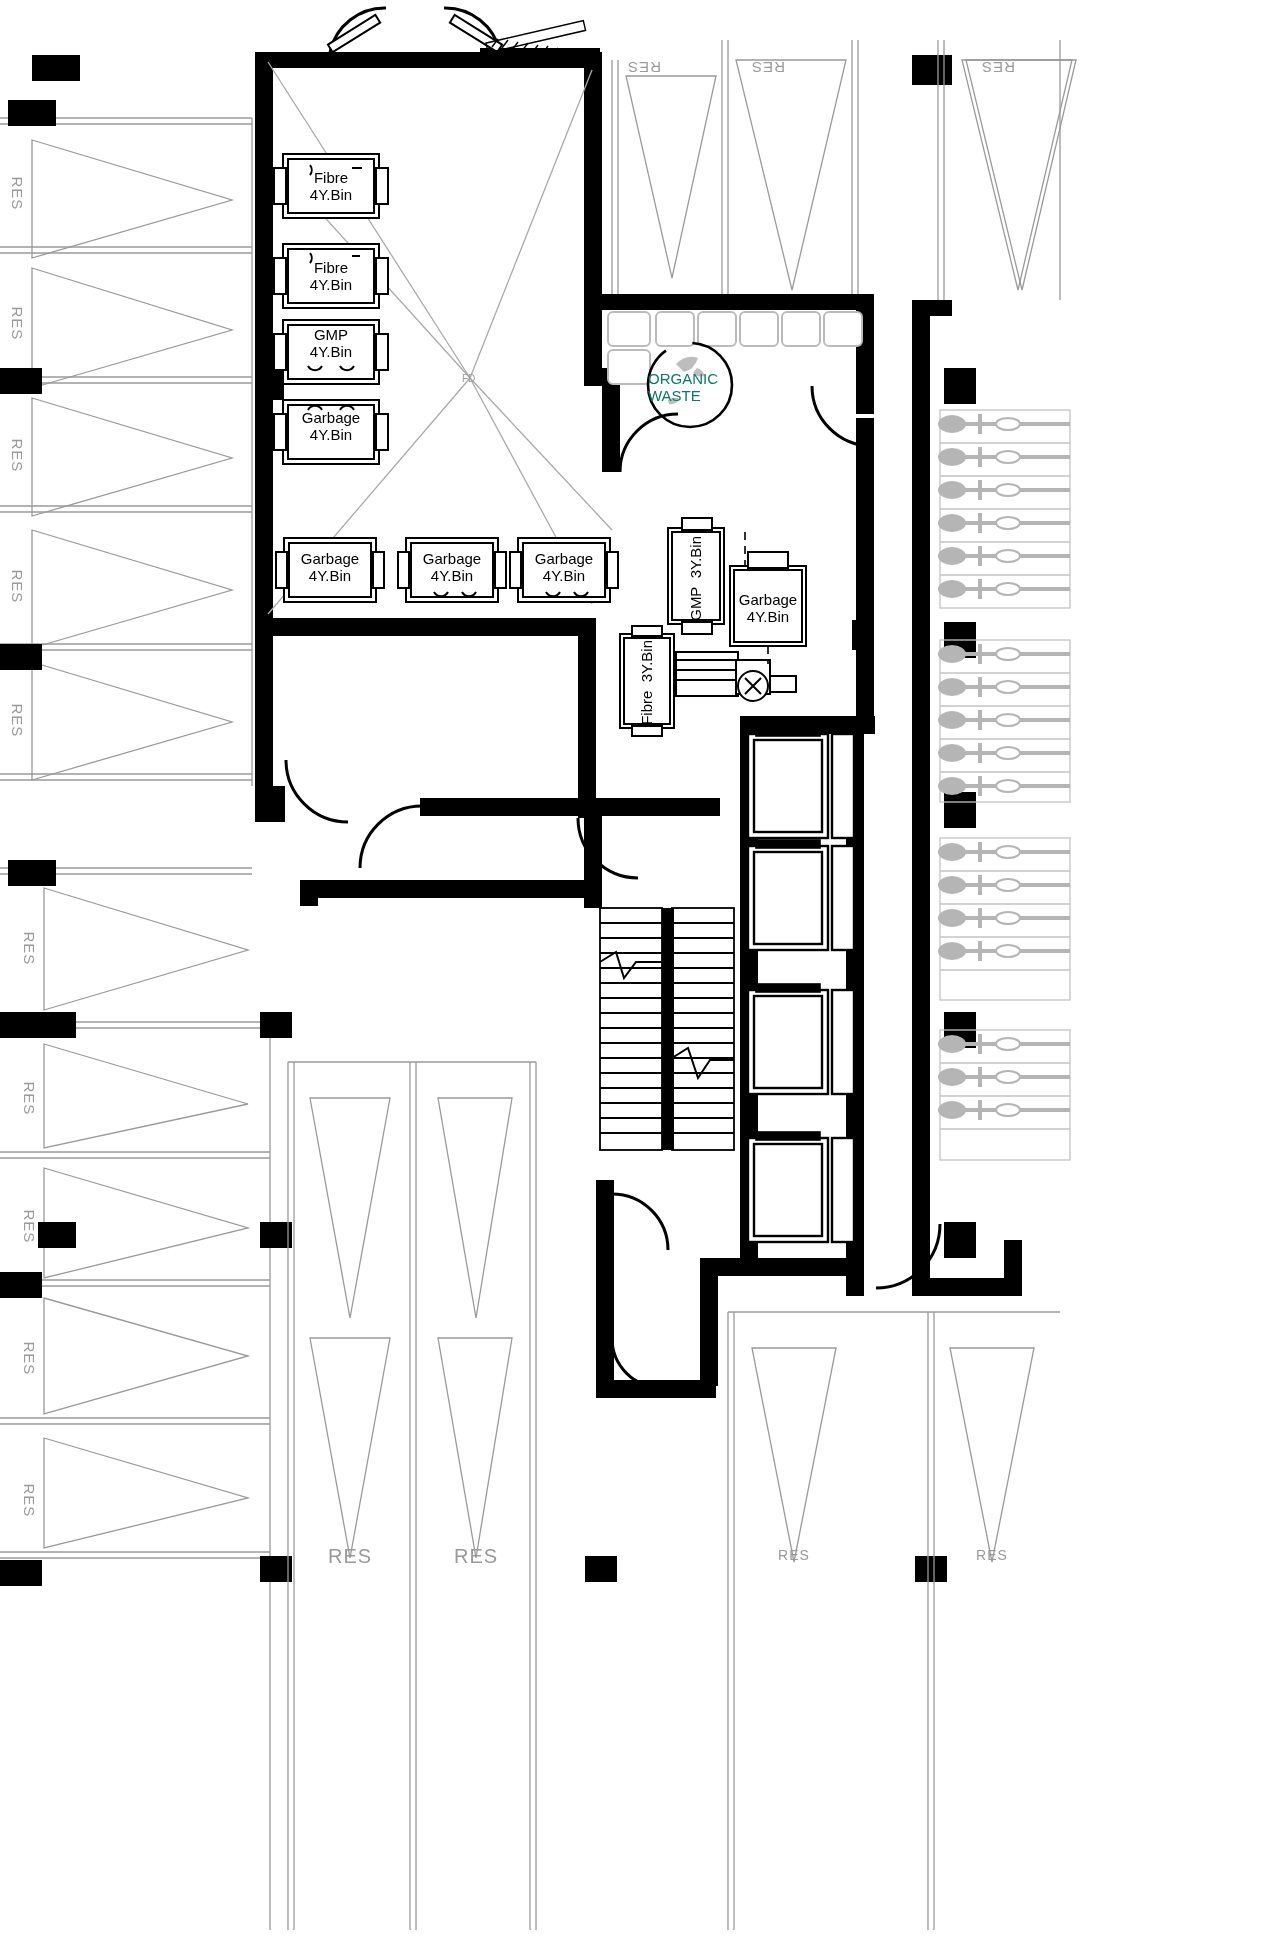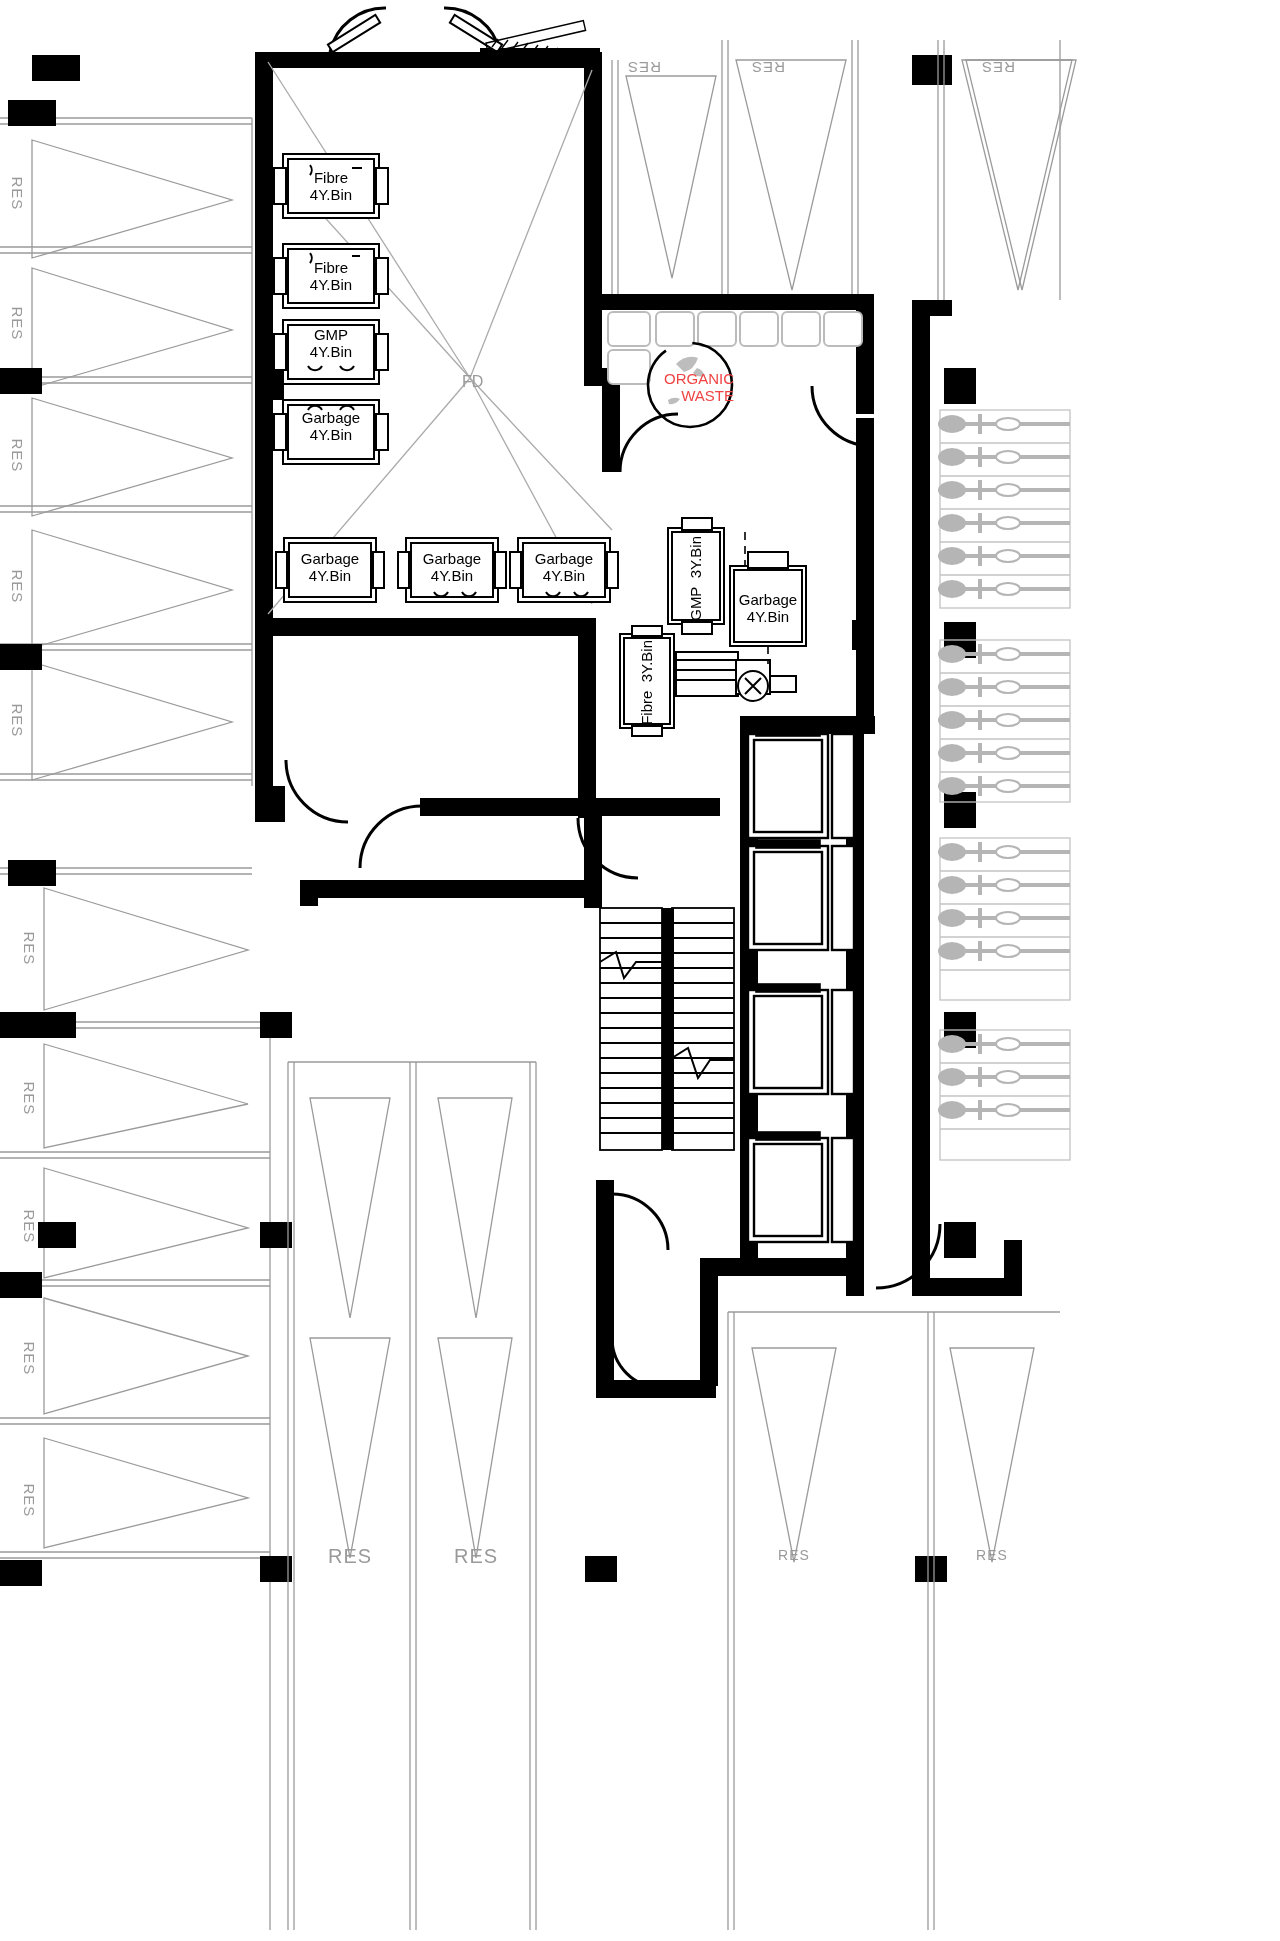--- a/index.html
+++ b/index.html
@@ -4,22 +4,22 @@
 <title>Floor Plan</title>
 <style>
   html,body{margin:0;padding:0;background:#ffffff;}
   body{font-family:"Liberation Sans", sans-serif;}
   #plan{position:relative;width:1280px;height:1941px;background:#fff;overflow:hidden;}
   #plan svg{position:absolute;left:0;top:0;}
   .lbl{position:absolute;font-family:"Liberation Sans", sans-serif;color:#000;
        text-align:center;line-height:1.12;white-space:pre;pointer-events:none;}
   .bin-lbl{font-size:15px;}
   .res-lbl{font-size:15px;color:#9a9a9a;letter-spacing:1px;}
-  .fd-lbl{font-size:16px;color:#9a9a9a;}
-  .ow-lbl{font-size:15px;color:#ef4444;text-align:right;line-height:1.15;}
+  .fd-lbl{font-size:10px;color:#9a9a9a;}
+  .ow-lbl{font-size:15px;color:#0f766e;text-align:left;line-height:1.15;}
 </style>
 </head>
 <body>
 
 <div id="plan">
 
 <svg width="1280" height="1941" viewBox="0 0 1280 1941">
 
   <g stroke="#9a9a9a" fill="none" stroke-width="1.3">
 

